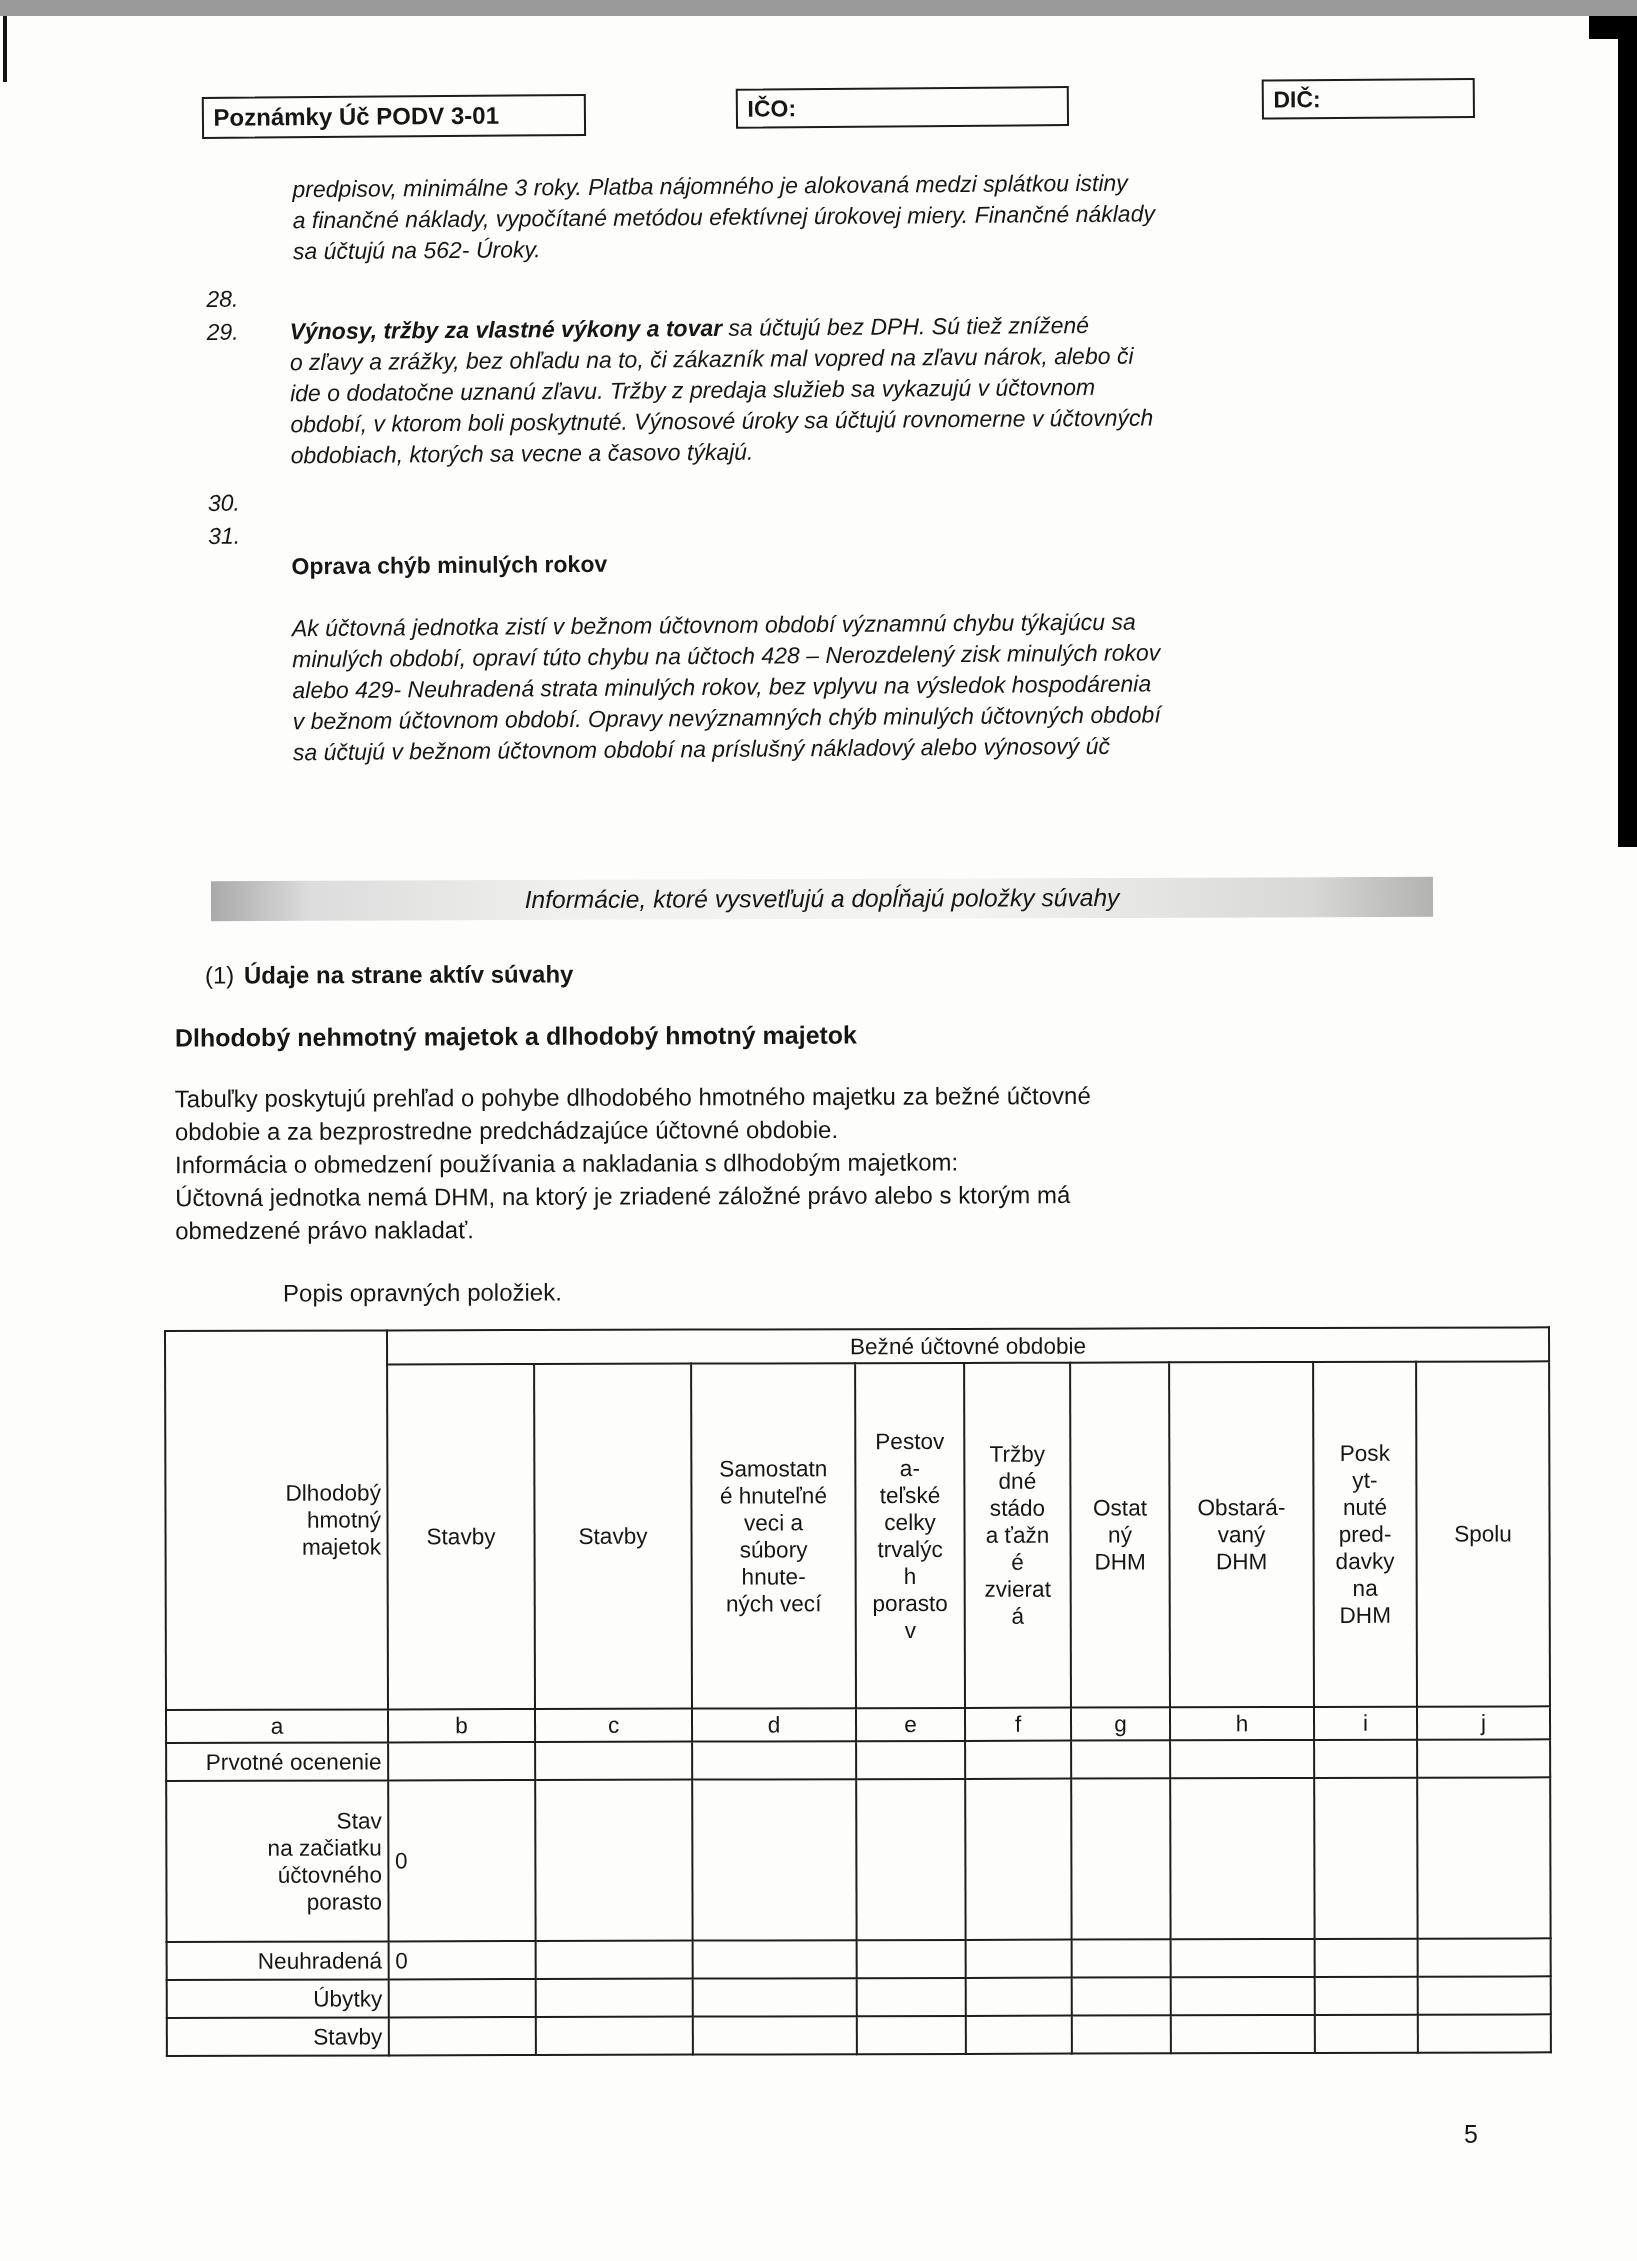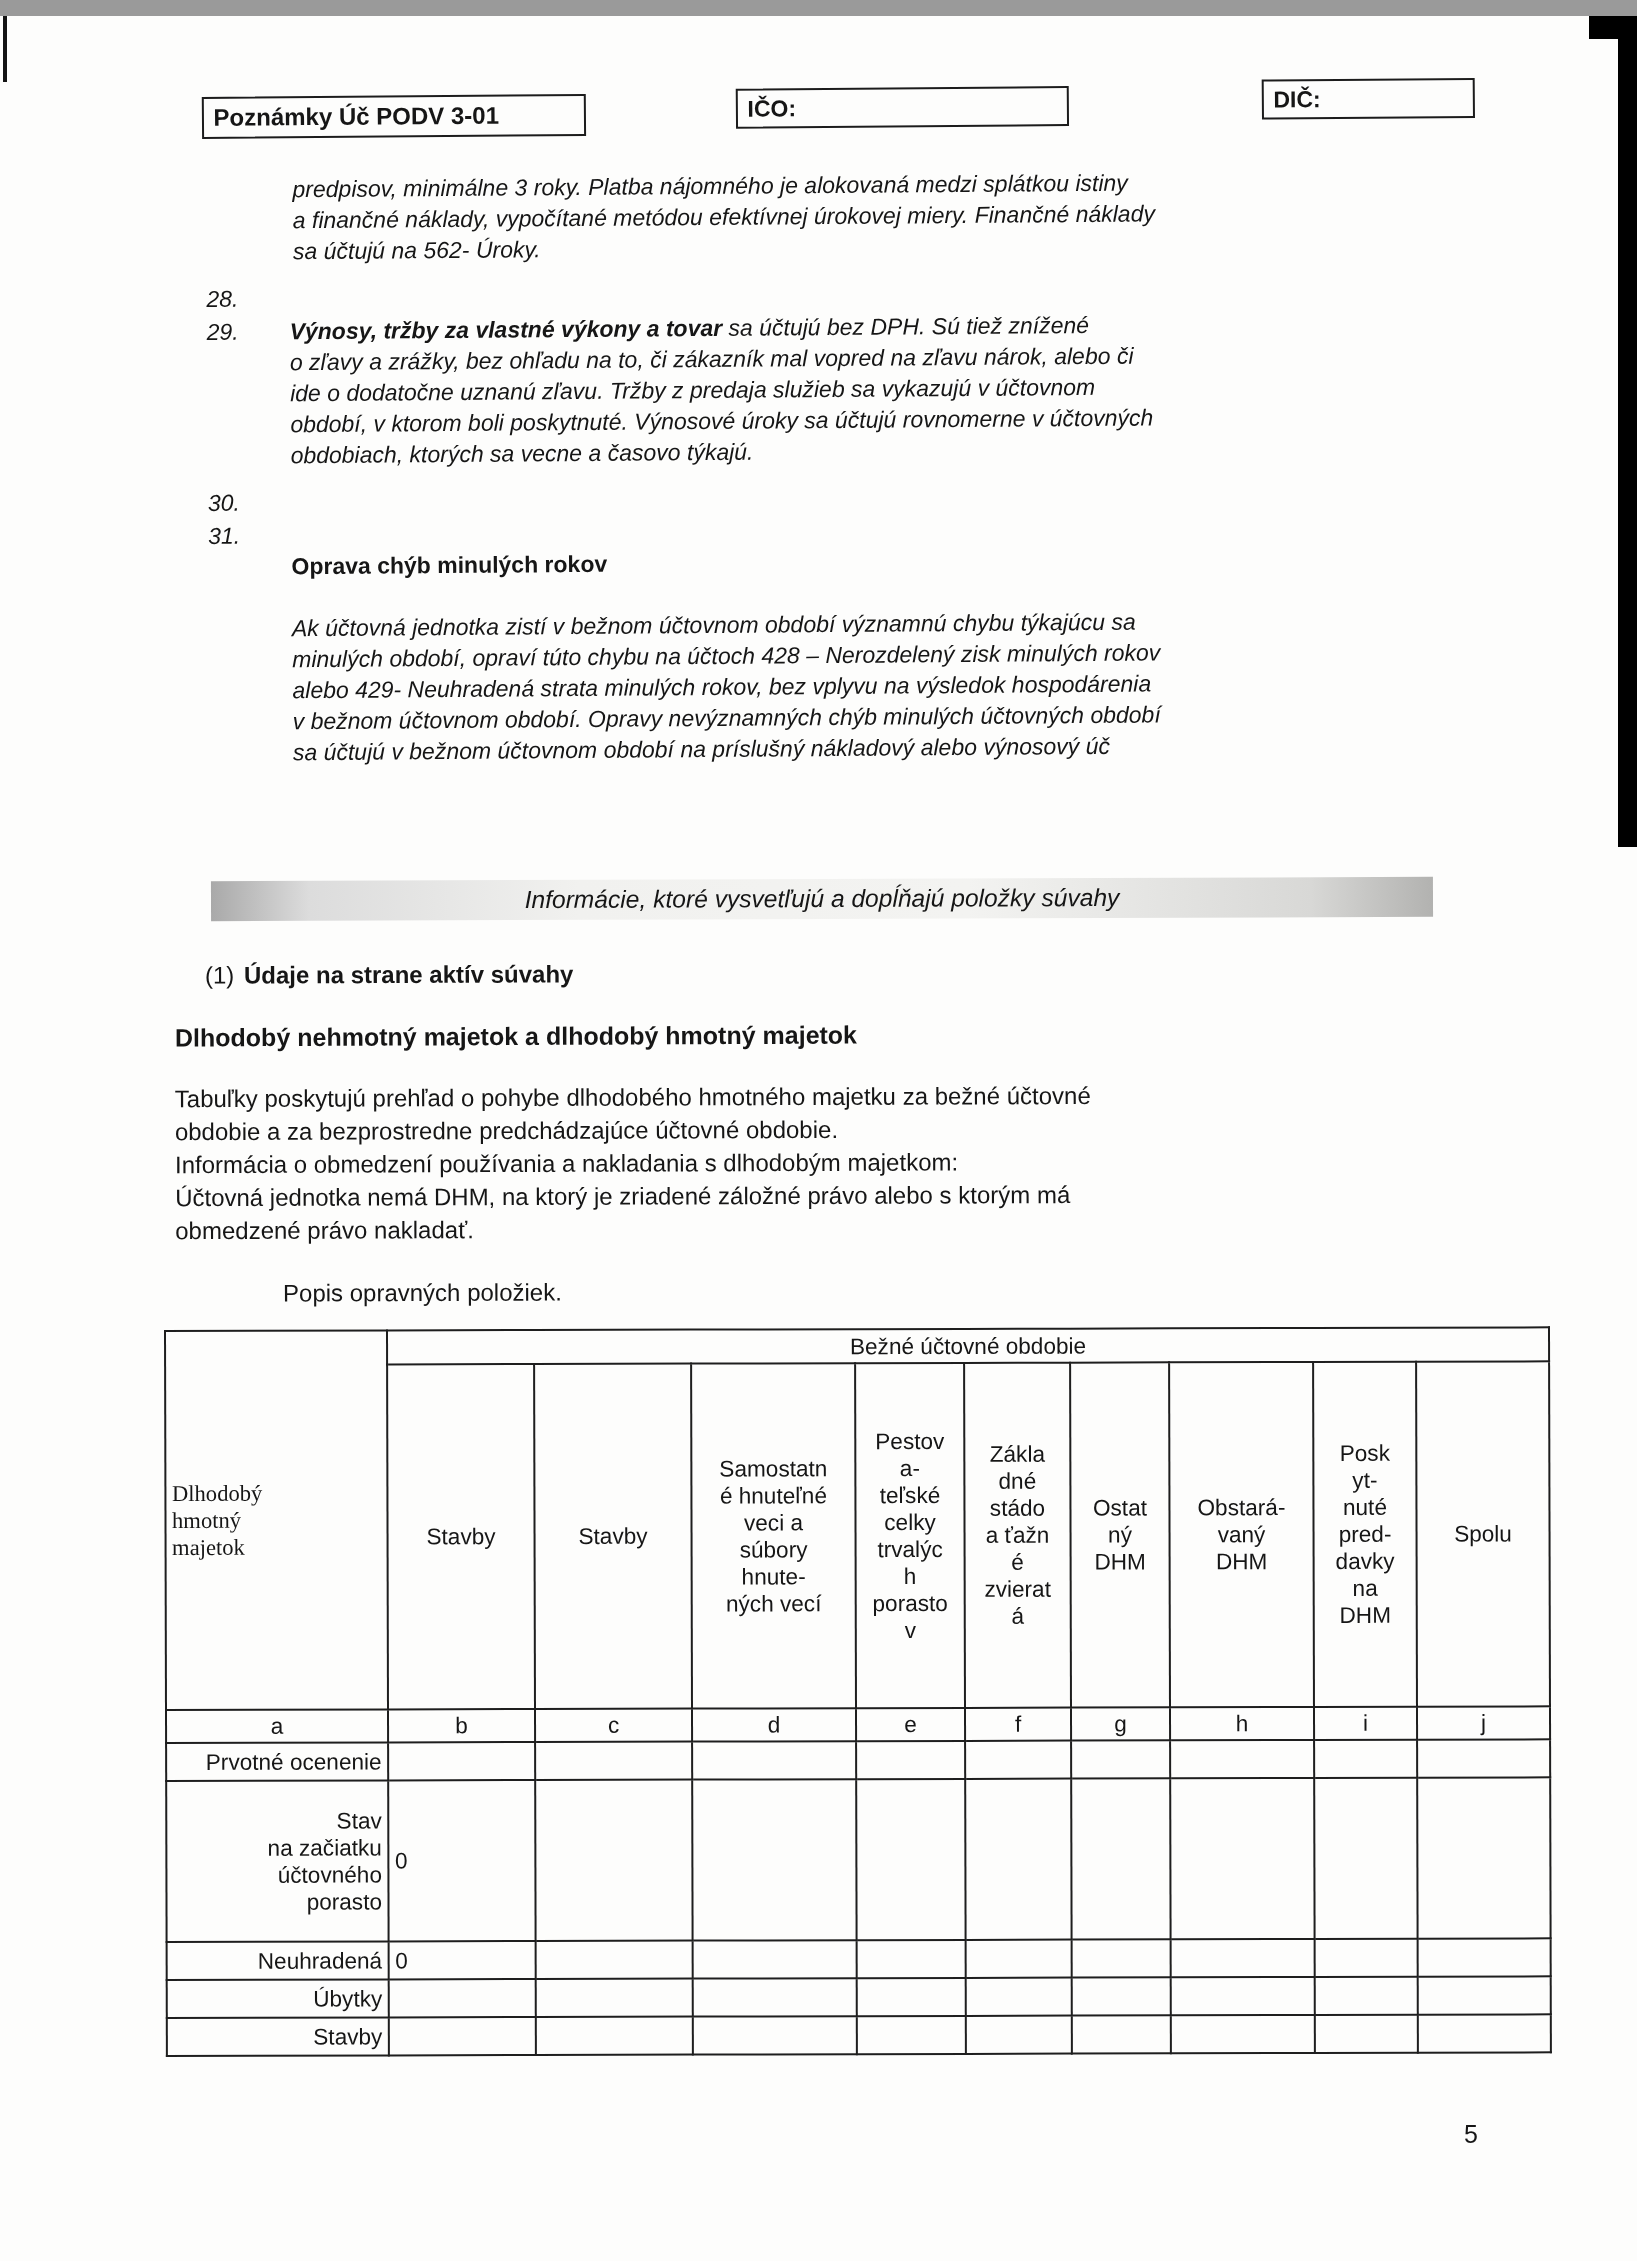--- a/index.html
+++ b/index.html
@@ -52,21 +52,21 @@
            white-space:pre-line; transform:rotate(-0.2deg); }
   .para-popis { position:absolute; left:283px; top:1263px; font-size:24px; transform:rotate(-0.2deg); }
 
   
   .table-wrap { position:absolute; left:164px; top:1314px; transform:rotate(-0.15deg); transform-origin:left top; }
   table.maj { border-collapse:collapse; table-layout:fixed; }
   table.maj td { border:2.1px solid #1e1e1e; font-size:22.6px; line-height:27px; vertical-align:middle;
                  padding:1.4px 5.5px; overflow:hidden; }
   .r-period { height:34px; }
   td.period { text-align:center; font-size:24px; }
-  td.stub { text-align:left; white-space:pre-line; font-size:24px; line-height:31px;font-family:Liberation Serif, serif; }
+  td.stub { text-align:right; white-space:pre-line; font-size:24px; line-height:31px; }
   .r-head { height:345px; }
   td.ch { text-align:center; white-space:pre-line; }
   .r-letters td { height:33px; text-align:center; font-size:23px; padding:0; line-height:31px; }
   td.rowlabel { white-space:pre-line; font-size:24px; line-height:30px; padding-left:6.8px; text-align:right; }
   td.val { font-size:24.6px; text-align:left; padding-left:8.2px; }
   .r-section { height:38px; }
   .r-stav { height:161px; }
   .r-small { height:38px; }
 
   .page-num { position:absolute; left:1464px; top:2104px; font-size:25px; }
@@ -177,21 +177,21 @@
 hnute-
 ných vecí</td>
         <td class="ch">Pestov
 a-
 teľské
 celky
 trvalýc
 h
 porasto
 v</td>
-        <td class="ch">Zákla
+        <td class="ch">Tržby
 dné
 stádo
 a ťažn
 é
 zvierat
 á</td>
         <td class="ch">Ostat
 ný
 DHM</td>
         <td class="ch">Obstará-

